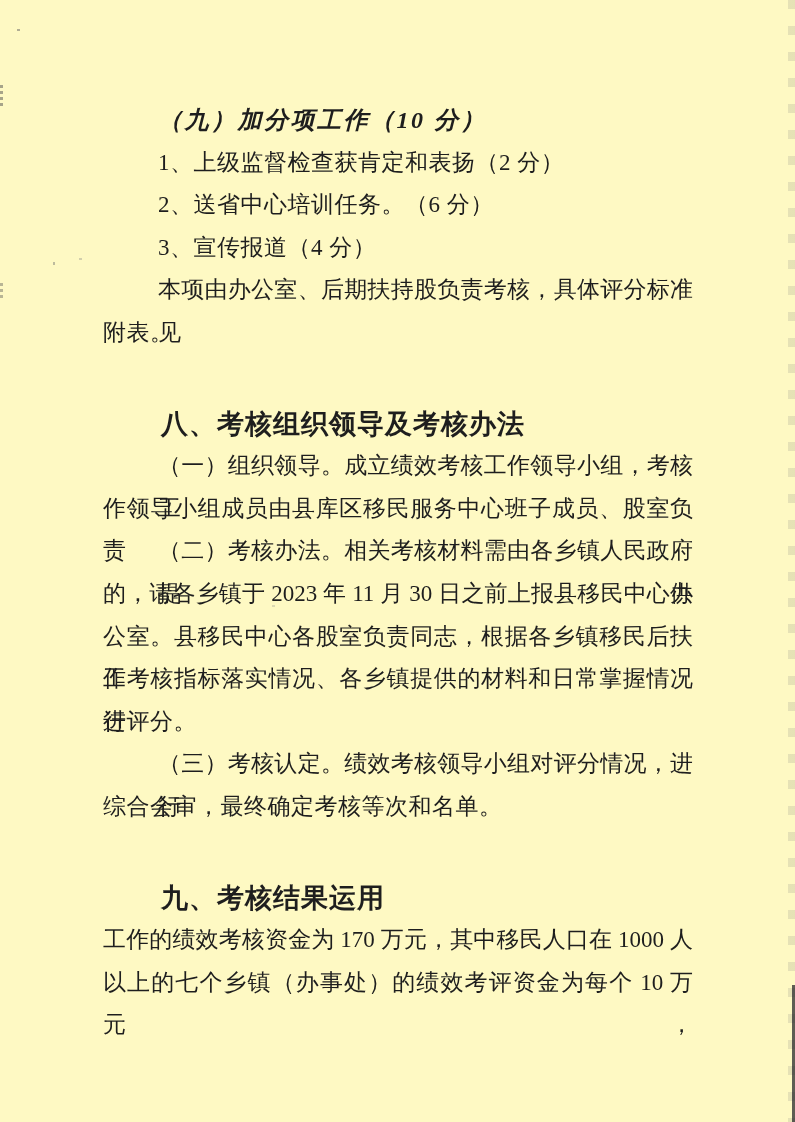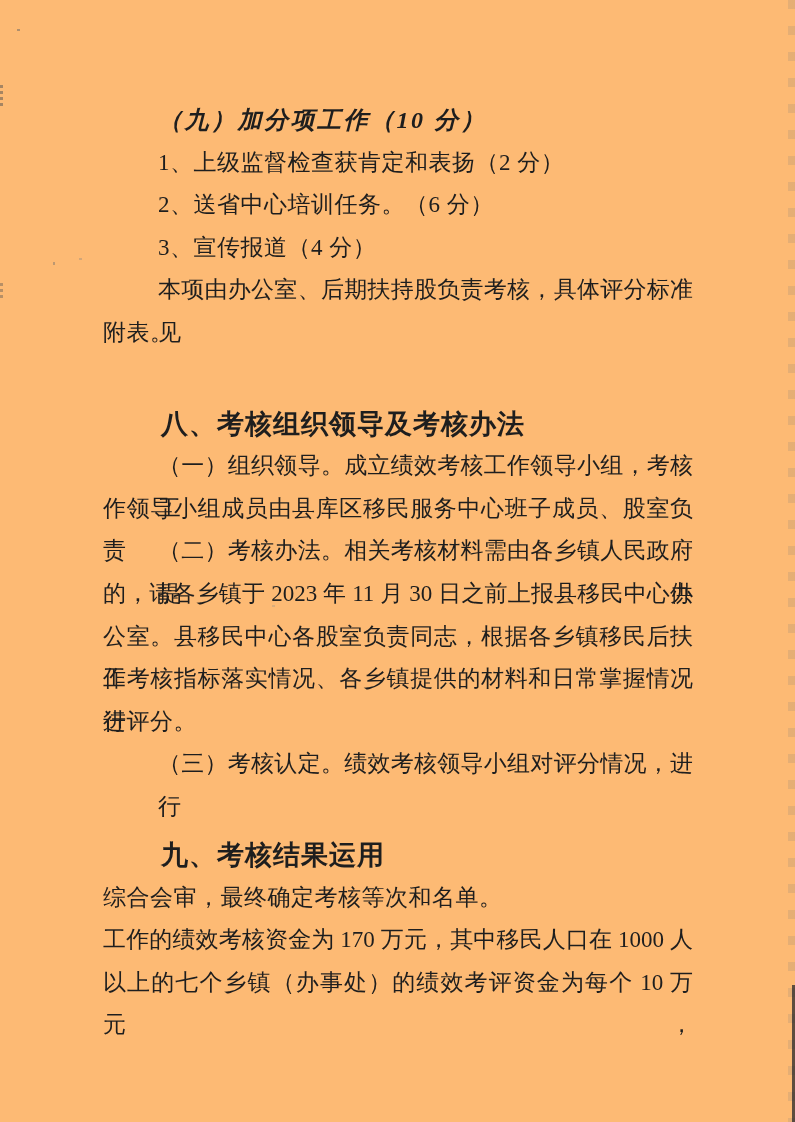--- a/index.html
+++ b/index.html
@@ -5,21 +5,21 @@
   html, body {
     margin: 0;
     padding: 0;
     background: #e8e8e8;
   }
   .page {
     position: relative;
     width: 795px;
     height: 1122px;
     margin: 0 auto;
-    background: #fdba74;
+    background: #fef9c3;
     overflow: hidden;
     font-family: "Liberation Serif", "DejaVu Serif", serif;
     color: #1e1e1e;
   }
   .content {
     position: absolute;
     left: 103px;
     top: 99px;
     width: 590px;
   }
@@ -107,22 +107,22 @@
     <div class="ln">附表。</div>
     <div class="ln heading">八、考核组织领导及考核办法</div>
     <div class="ln indent fill">（一）组织领导。成立绩效考核工作领导小组，考核工</div>
     <div class="ln fill">作领导小组成员由县库区移民服务中心班子成员、股室负责</div>
     <div class="ln indent fill">（二）考核办法。相关考核材料需由各乡镇人民政府提供</div>
     <div class="ln fill">的，请各乡镇于 2023 年 11 月 30 日之前上报县移民中心办</div>
     <div class="ln fill">公室。县移民中心各股室负责同志，根据各乡镇移民后扶工</div>
     <div class="ln fill">作考核指标落实情况、各乡镇提供的材料和日常掌握情况进</div>
     <div class="ln">行评分。</div>
     <div class="ln indent fill">（三）考核认定。绩效考核领导小组对评分情况，进行</div>
+    <div class="ln">综合会审，最终确定考核等次和名单。</div>
     <div class="ln heading">九、考核结果运用</div>
-    <div class="ln">综合会审，最终确定考核等次和名单。</div>
     <div class="ln fill">工作的绩效考核资金为 170 万元，其中移民人口在 1000 人</div>
     <div class="ln fill">以上的七个乡镇（办事处）的绩效考评资金为每个 10 万元，</div>
   </div>
 
   <div class="edge-strip-right"></div>
   <div class="edge-streak-dark"></div>
   <div class="mark mark-dash-1"></div>
   <div class="mark mark-dash-2"></div>
   <div class="mark speck-1"></div>
   <div class="mark speck-2"></div>

